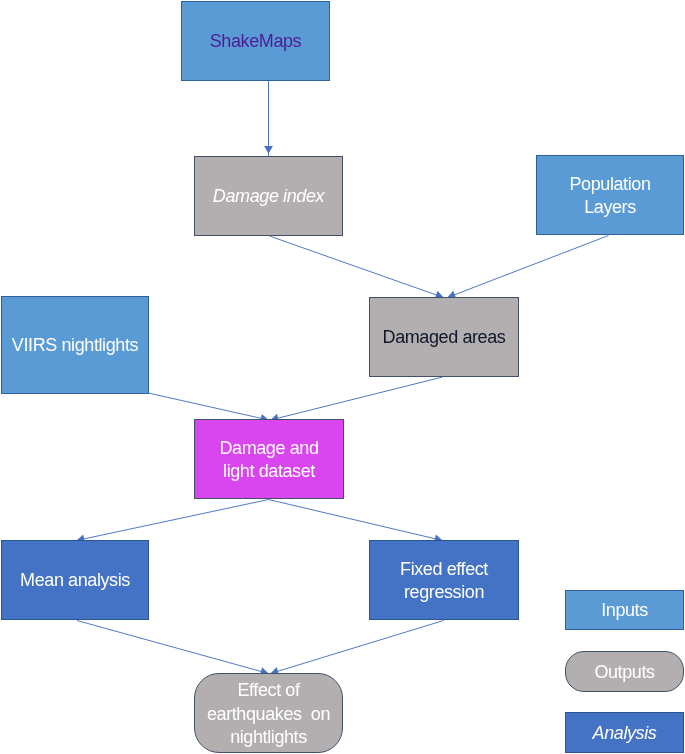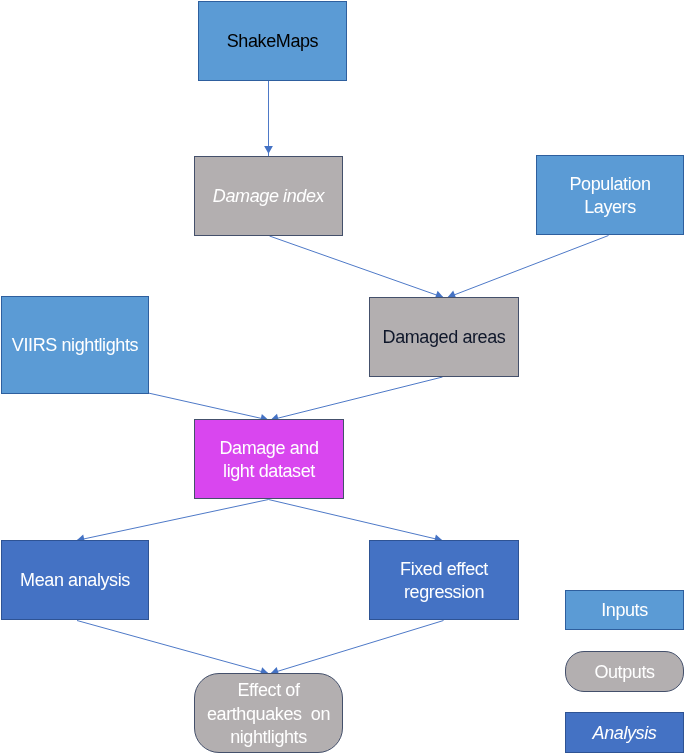--- a/index.html
+++ b/index.html
@@ -52,21 +52,21 @@
       </g>
       <g>
         <line x1="77" y1="620.5" x2="270.6202936466474" y2="674.0868175627797" stroke="#4472C4" stroke-width="0.95"></line>
         <polygon points="268.5,673.5 259.8089601272362,675.660052297985 262.15623037835496,667.1788777113954" fill="#4472C4"></polygon>
       </g>
       <g>
         <line x1="443.5" y1="620.5" x2="268.39649905350586" y2="674.1444251454577" stroke="#4472C4" stroke-width="0.95"></line>
         <polygon points="270.5,673.5 276.6690167012001,667.0082180458434 279.2467172830311,675.4222218318199" fill="#4472C4"></polygon>
       </g>
     </svg>
-  <div class="node fill-input" style="left: 198px; top: 1px; width: 149px; height: 80px; background: rgb(91, 155, 213); border-color: rgb(46, 95, 158); color: #000000;">
+  <div class="node fill-input" style="left: 181px; top: 1px; width: 149px; height: 80px; background: rgb(91, 155, 213); border-color: rgb(46, 95, 158); color: #4c1d95;">
     <div class="label">
       <span class="line">ShakeMaps</span>
     </div>
   </div>
   <div class="node fill-output" style="left: 194px; top: 156px; width: 149px; height: 80px; background: rgb(179, 175, 176); border-color: rgb(68, 80, 107); color: rgb(255, 255, 255); font-style: italic;">
     <div class="label">
       <span class="line">Damage index</span>
     </div>
   </div>
   <div class="node fill-input" style="left: 536px; top: 155px; width: 148px; height: 80px; background: rgb(91, 155, 213); border-color: rgb(46, 95, 158); color: rgb(255, 255, 255);">

